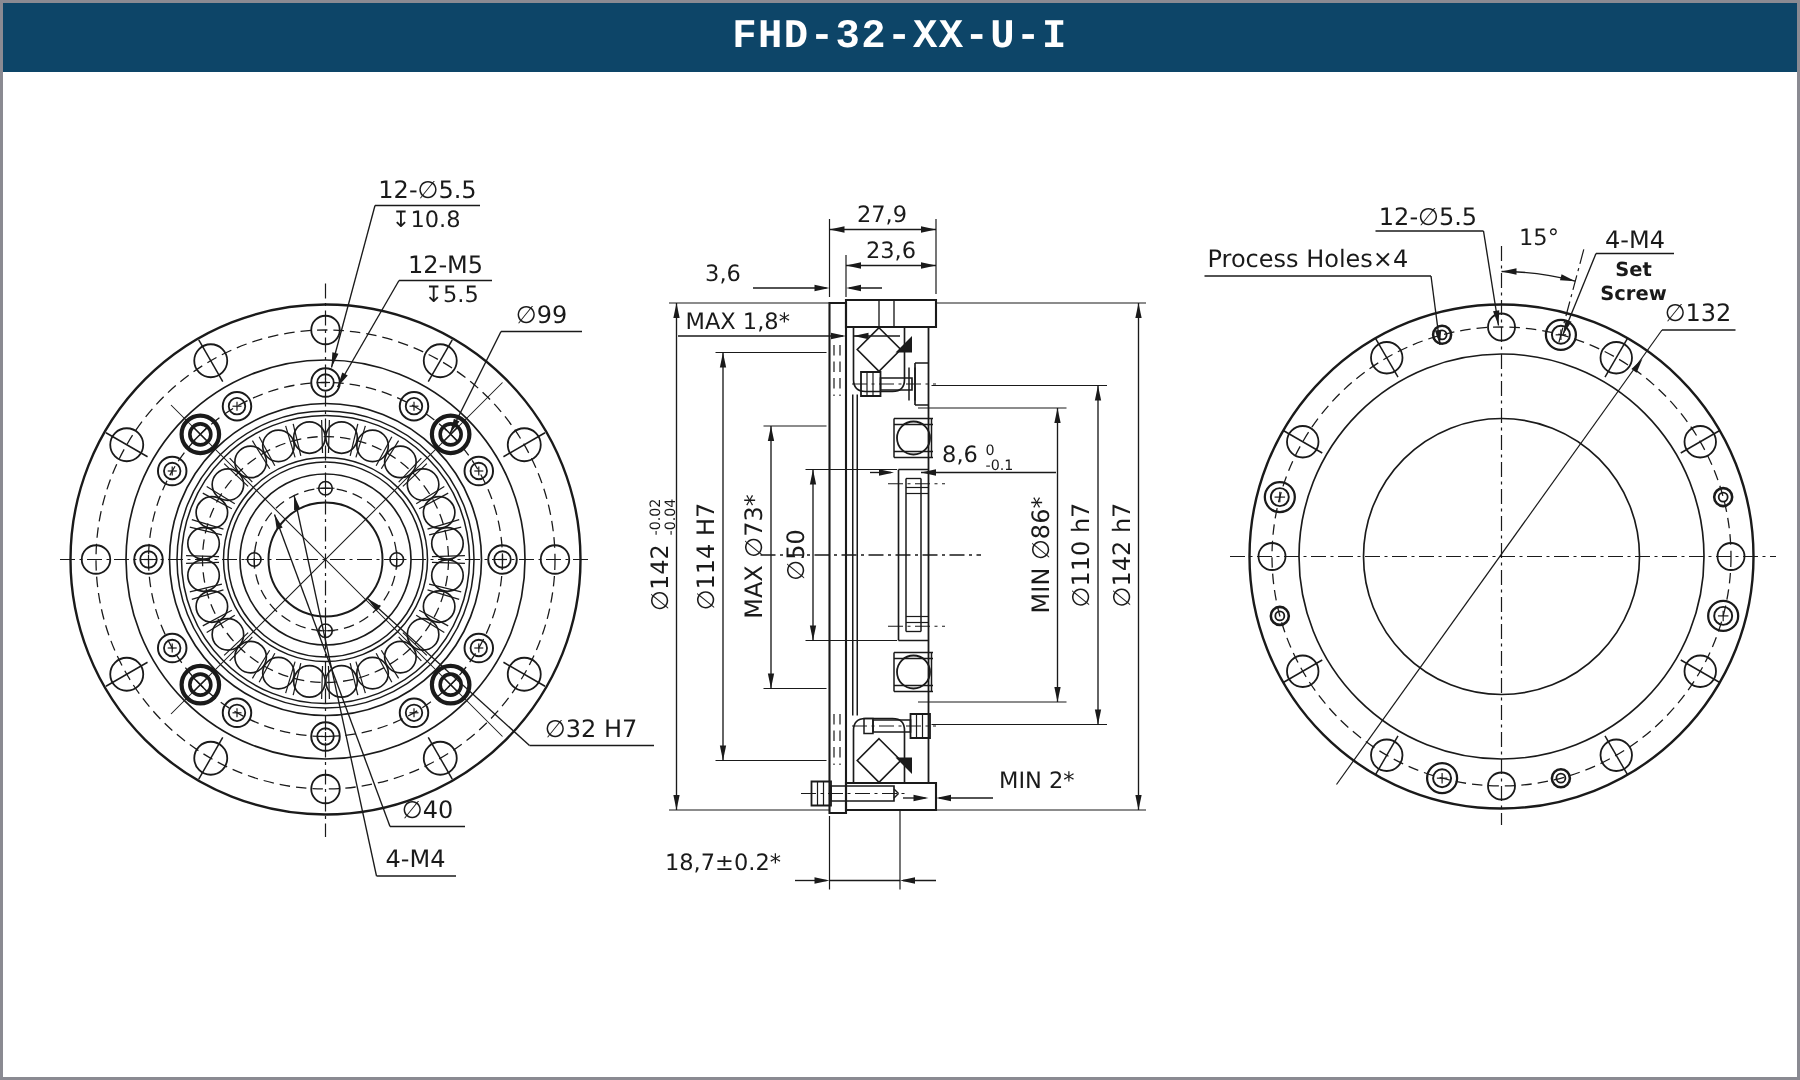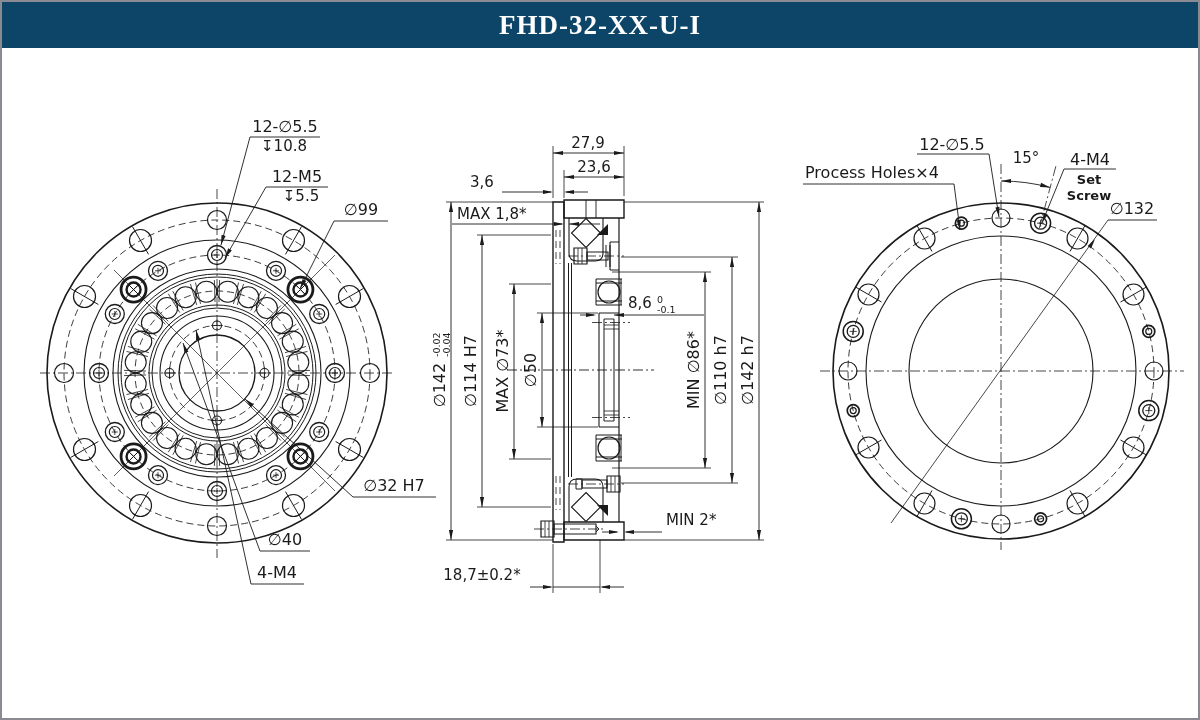--- a/index.html
+++ b/index.html
@@ -1,21 +1,21 @@
 <!DOCTYPE html>
 <html><head>
 <meta charset="utf-8">
 <style>
   html,body{margin:0;padding:0;background:#e8e8e8;}
   .page{position:relative;width:1200px;height:720px;background:#ffffff;
         box-sizing:border-box;border:2px solid #8a8a92;overflow:hidden;
         font-family:"DejaVu Sans",sans-serif;}
   .titlebar{position:absolute;left:0;top:0;right:0;height:46px;background:#0d4568;
             display:flex;align-items:center;justify-content:center;}
-  .titlebar h1{margin:0;color:#fff;font-family:Liberation Serif, serif;
+  .titlebar h1{margin:0;color:#fff;font-family:Liberation Mono, monospace;
                font-size:27px;font-weight:bold;letter-spacing:1px;}
   svg text{font-family:"DejaVu Sans",sans-serif;fill:#1a1a1a;}
   svg{position:absolute;left:0;top:0;}
 </style>
 </head>
 <body>
 
 <div class="page">
   <div class="titlebar">
     <h1>FHD-32-XX-U-I</h1>

